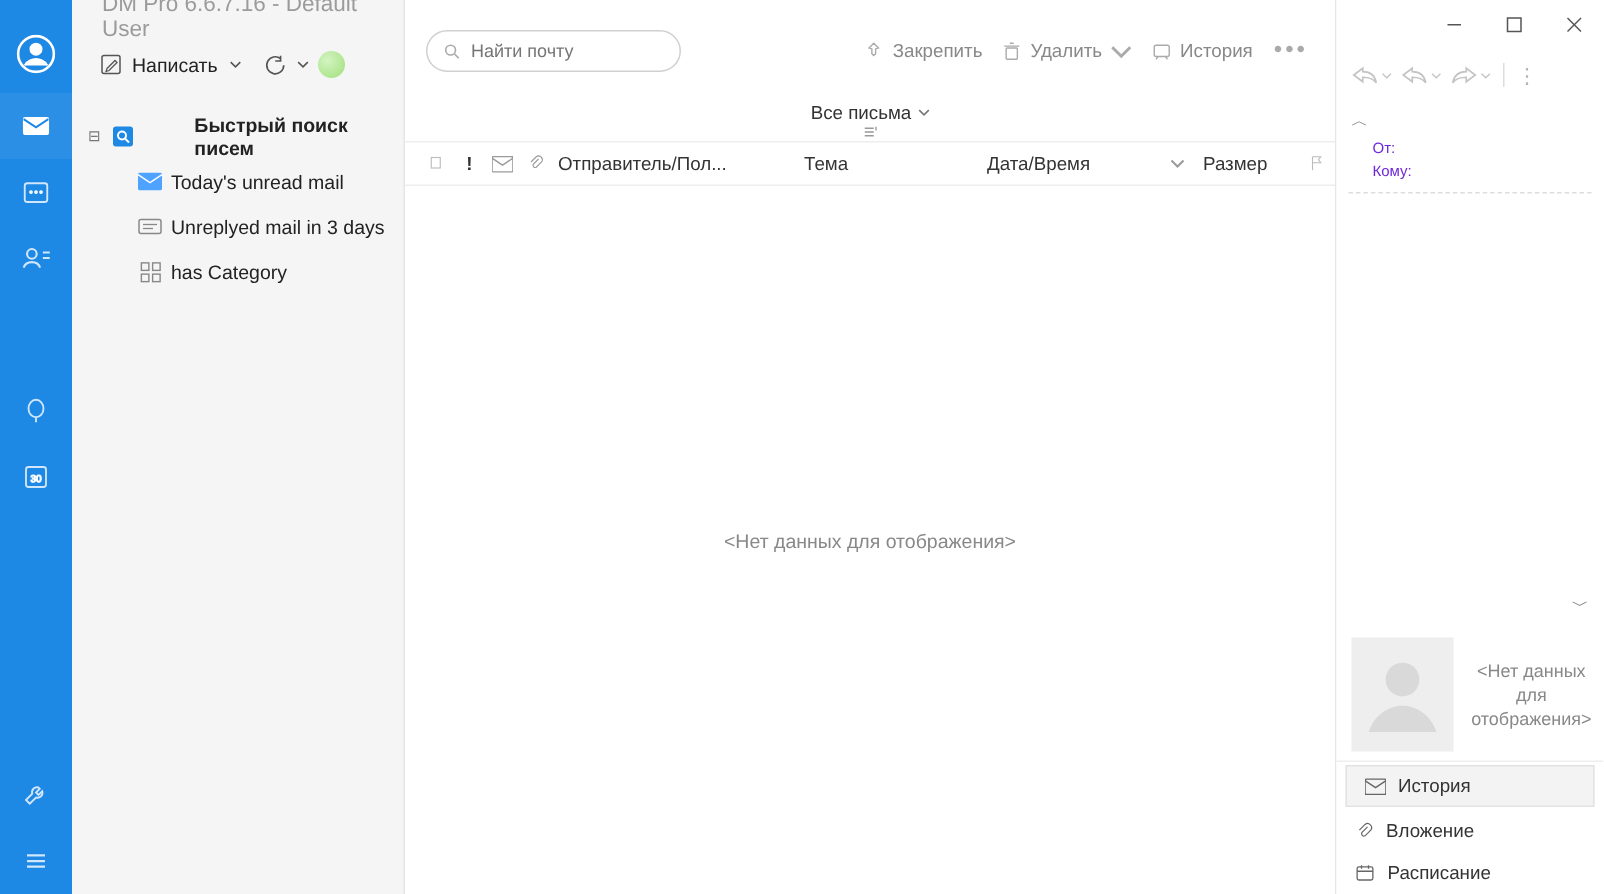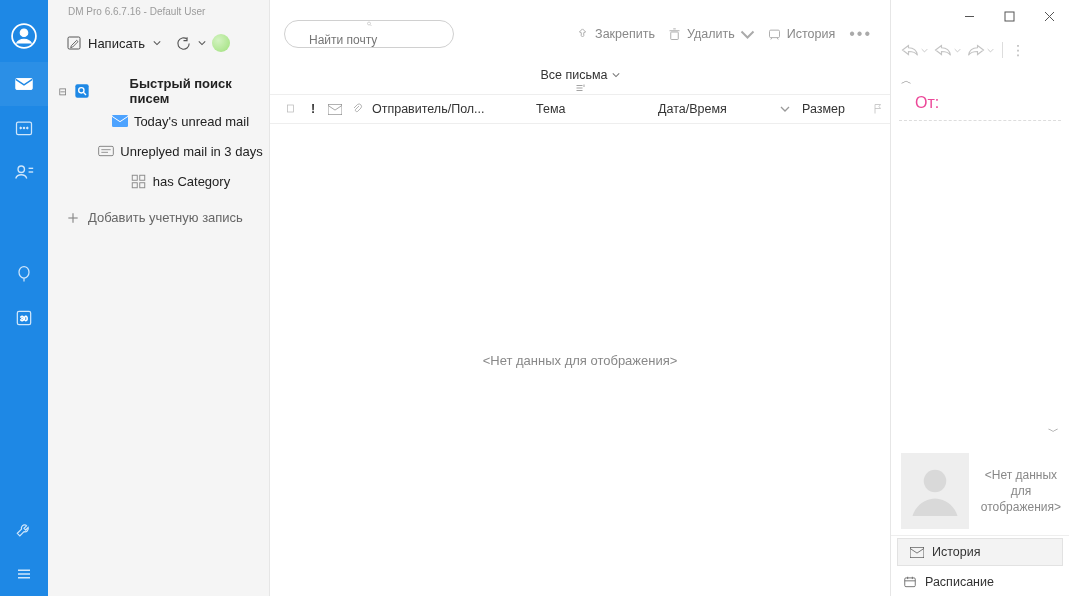--- a/index.html
+++ b/index.html
@@ -9,39 +9,39 @@
 
 .vbar { width: 48px; background: #1e88e5; display: flex; flex-direction: column; align-items: center; padding-top: 10px; }
 .vbar .vitem { width: 48px; height: 44px; display: flex; align-items: center; justify-content: center; cursor: pointer; }
 .vbar .vicon { fill: #fff; stroke: #fff; }
 .vbar .spacer { flex: 1; }
 .vbar .vitem.active { background: rgba(255,255,255,0.06); }
 .vbar .vitem:first-child { height: 52px; }
 
 
 .sidebar { width: 222px; background: #f5f5f5; border-right: 1px solid #e6e6e6; display: flex; flex-direction: column; }
-.title { height: 22px; font-size: 10px; color: #9b9b9b; display: flex; align-items: center; padding-left: 20px; }
+.title { height: 22px; font-size: 15px; color: #9b9b9b; display: flex; align-items: center; padding-left: 20px; }
 .compose-row { height: 42px; display: flex; align-items: center; gap: 8px; padding-left: 18px; }
 .compose-btn { display: flex; align-items: center; gap: 6px; cursor: pointer; font-size: 13px; color: #222; }
 .compose-icon { width: 16px; height: 16px; }
 .chev { width: 8px; height: 8px; }
 .refresh-set { display: flex; align-items: center; gap: 6px; margin-left: 6px; }
 .orb { width: 18px; height: 18px; border-radius: 50%; background: radial-gradient(circle at 35% 35%, #d4f3c2, #9ee07a); }
 .tree { padding-top: 12px; font-size: 13px; color: #222; }
 .tree-row { height: 30px; display: flex; align-items: center; gap: 6px; padding-left: 10px; cursor: pointer; }
-.tree-row.child { padding-left: 44px; justify-content: center; }
+.tree-row.child { padding-left: 44px; }
 .tree-row.selected .label { font-weight: 600; margin-left: 34px; }
 .tree-row .toggle { width: 10px; display:flex; justify-content:center; color:#777; font-size:10px;}
 .tree-icon { width: 16px; height: 16px; display:flex; align-items:center; justify-content:center; }
 .add-account { display:flex; align-items:center; gap:8px; color:#666; font-size:13px; padding:14px 0 0 18px; cursor:pointer; }
 
 
 .main { flex: 1; display:flex; flex-direction: column; background:#fff; border-right:1px solid #e6e6e6; min-width:0; }
 .toolbar { height: 68px; display:flex; align-items:center; padding: 0 14px; gap:8px; }
-.searchbox { width: 170px; height: 28px; border:1px solid #d0d0d0; border-radius: 14px; display:flex; align-items:center; padding: 0 10px; gap:6px; color:#888; font-size:12px;flex-direction:column; }
+.searchbox { width: 170px; height: 28px; border:1px solid #d0d0d0; border-radius: 14px; display:flex; align-items:center; padding: 0 10px; gap:6px; color:#888; font-size:12px; }
 .searchbox input { border:none; outline:none; font-size:12px; width: 120px; background:transparent; }
 .tb-spacer { flex:1; }
 .tb-btn { display:flex; align-items:center; gap:5px; color:#888; font-size:12.5px; cursor:pointer; padding: 4px 2px; }
 .tb-btn svg { width:15px; height:15px; }
 .dots { font-size:16px; color:#aaa; letter-spacing:2px; cursor:pointer; padding:0 4px;}
 .filter-row { height: 26px; display:flex; align-items:center; justify-content:space-between; padding: 0 14px; font-size:12.5px; color:#333;flex-direction:column;}
 .filter-left { display:flex; align-items:center; gap:4px; cursor:pointer;}
 .header-row { height: 30px; display:flex; align-items:center; border-top:1px solid #eee; border-bottom:1px solid #eee; font-size:12.5px; color:#333; padding-left:10px; }
 .hcell { display:flex; align-items:center; gap:4px; padding: 0 4px; height:100%; }
 .hcell.icon { width:22px; justify-content:center; color:#aaa; }
@@ -53,21 +53,21 @@
 .empty { flex:1; display:flex; align-items:center; justify-content:center; color:#888; font-size:13px; }
 
 
 .right { width: 178px; display:flex; flex-direction:column; background:#fff; }
 .win-controls { height: 32px; display:flex; align-items:center; justify-content:flex-end; gap:0; }
 .win-btn { width: 40px; height: 28px; display:flex; align-items:center; justify-content:center; cursor:pointer; }
 .nav-row { height: 36px; display:flex; align-items:center; gap:2px; padding-left:8px; border-bottom: 0; }
 .nav-btn { display:flex; align-items:center; gap:2px; color:#b5b5b5; cursor:pointer; padding: 2px 2px;}
 .nav-btn svg { width: 18px; height: 14px; }
 .chevu { height: 24px; display:flex; align-items:center; padding-left:10px; color:#888; cursor:pointer; font-size:11px;}
-.info { font-size:16px; color:#ec4899; padding: 2px 0 2px 24px; }
+.info { font-size:10px; color:#6d28d9; padding: 2px 0 2px 24px; }
 .dash { border-bottom: 1px dashed #ddd; margin: 6px 8px 0 8px; }
 .rspacer { flex:1; }
 .chevd { display:flex; justify-content:flex-end; padding:4px 10px; color:#888; font-size:11px; cursor:pointer;}
 .contact { display:flex; gap:12px; padding: 10px 8px 6px 10px; align-items:center; }
 .avatar-box { width: 76px; height: 76px; background:#eee; display:flex; align-items:center; justify-content:center; }
 .nodata { font-size:12px; color:#888; text-align:center; line-height:1.35; flex:1;}
 .tabs { border-top:1px solid #eee; }
 .tab { height: 28px; display:flex; align-items:center; gap:8px; padding-left:12px; font-size:12.5px; color:#333; cursor:pointer; }
 .tab.sel { background:#f3f3f3; border:1px solid #e2e2e2; margin:2px 6px; }
 svg { display:block; }
@@ -197,27 +197,20 @@
               <rect x="2" y="2" width="8" height="8" fill="none" stroke="#888" stroke-width="1.5"></rect>
               <rect x="14" y="2" width="8" height="8" fill="none" stroke="#888" stroke-width="1.5"></rect>
               <rect x="2" y="14" width="8" height="8" fill="none" stroke="#888" stroke-width="1.5"></rect>
               <rect x="14" y="14" width="8" height="8" fill="none" stroke="#888" stroke-width="1.5"></rect>
             </svg>
         </span>
         <span>has Category</span>
       </div>
     </div>
 
-    <div class="add-account">
-      <svg width="14" height="14" viewBox="0 0 24 24">
-          <line x1="12" y1="4" x2="12" y2="20" stroke="#888" stroke-width="2"></line>
-          <line x1="4" y1="12" x2="20" y2="12" stroke="#888" stroke-width="2"></line>
-        </svg>
-      <span>Добавить учетную запись</span>
-    </div>
   </div>
 
   <div class="main">
     <div class="toolbar">
       <div class="searchbox">
         <svg width="13" height="13" viewBox="0 0 24 24">
             <circle cx="10" cy="10" r="6" fill="none" stroke="#aaa" stroke-width="2"></circle>
             <line x1="15" y1="15" x2="20" y2="20" stroke="#aaa" stroke-width="2"></line>
           </svg>
         <input placeholder="Найти почту" style="">
@@ -350,20 +343,21 @@
           </svg>
           <svg class="chev" viewBox="0 0 10 10" style="width:7px;height:7px">
             <path d="M1 3l4 4 4-4" fill="none" stroke="#c4c4c4" stroke-width="1.3"></path>
           </svg>
         </div>
       <div style="width:1px;height:16px;background:#ddd;margin:0 4px"></div>
       <div class="nav-btn dots" style="font-size:14px;">⋮</div>
     </div>
     <div class="chevu">︿</div>
     <div class="info">От:</div>
+    <div class="info">Кому:</div>
     <div class="dash"></div>
     <div class="rspacer"></div>
     <div class="chevd">﹀</div>
     <div class="contact">
       <div class="avatar-box">
         <svg width="60" height="60" viewBox="0 0 24 24">
             <circle cx="12" cy="8" r="4.5" fill="#d9d9d9"></circle>
             <path d="M3 22c1.5-5 6-7 9-7s7.5 2 9 7z" fill="#d9d9d9"></path>
           </svg>
       </div>
@@ -371,20 +365,26 @@
     </div>
     <div class="tabs">
       <div class="tab sel">
         <svg width="14" height="11" viewBox="0 0 24 18">
             <rect width="24" height="18" rx="2" fill="none" stroke="#666" stroke-width="1.8"></rect>
             <path d="M0 2l12 8 12-8" fill="none" stroke="#666" stroke-width="1.5"></path>
           </svg>
         <span>История</span>
       </div>
       <div class="tab">
+        <svg width="13" height="15" viewBox="0 0 24 24">
+            <path d="M16 6l-7 7a3 3 0 0 0 4 4l7-7a5 5 0 0 0-7-7l-7 7" fill="none" stroke="#666" stroke-width="1.5"></path>
+          </svg>
+        <span>Вложение</span>
+      </div>
+      <div class="tab">
         <svg width="14" height="14" viewBox="0 0 24 24">
             <rect x="3" y="5" width="18" height="15" rx="2" fill="none" stroke="#666" stroke-width="1.5"></rect>
             <line x1="3" y1="10" x2="21" y2="10" stroke="#666" stroke-width="1.5"></line>
             <line x1="8" y1="3" x2="8" y2="7" stroke="#666" stroke-width="1.5"></line>
             <line x1="16" y1="3" x2="16" y2="7" stroke="#666" stroke-width="1.5"></line>
           </svg>
         <span>Расписание</span>
       </div>
     </div>
   </div>

